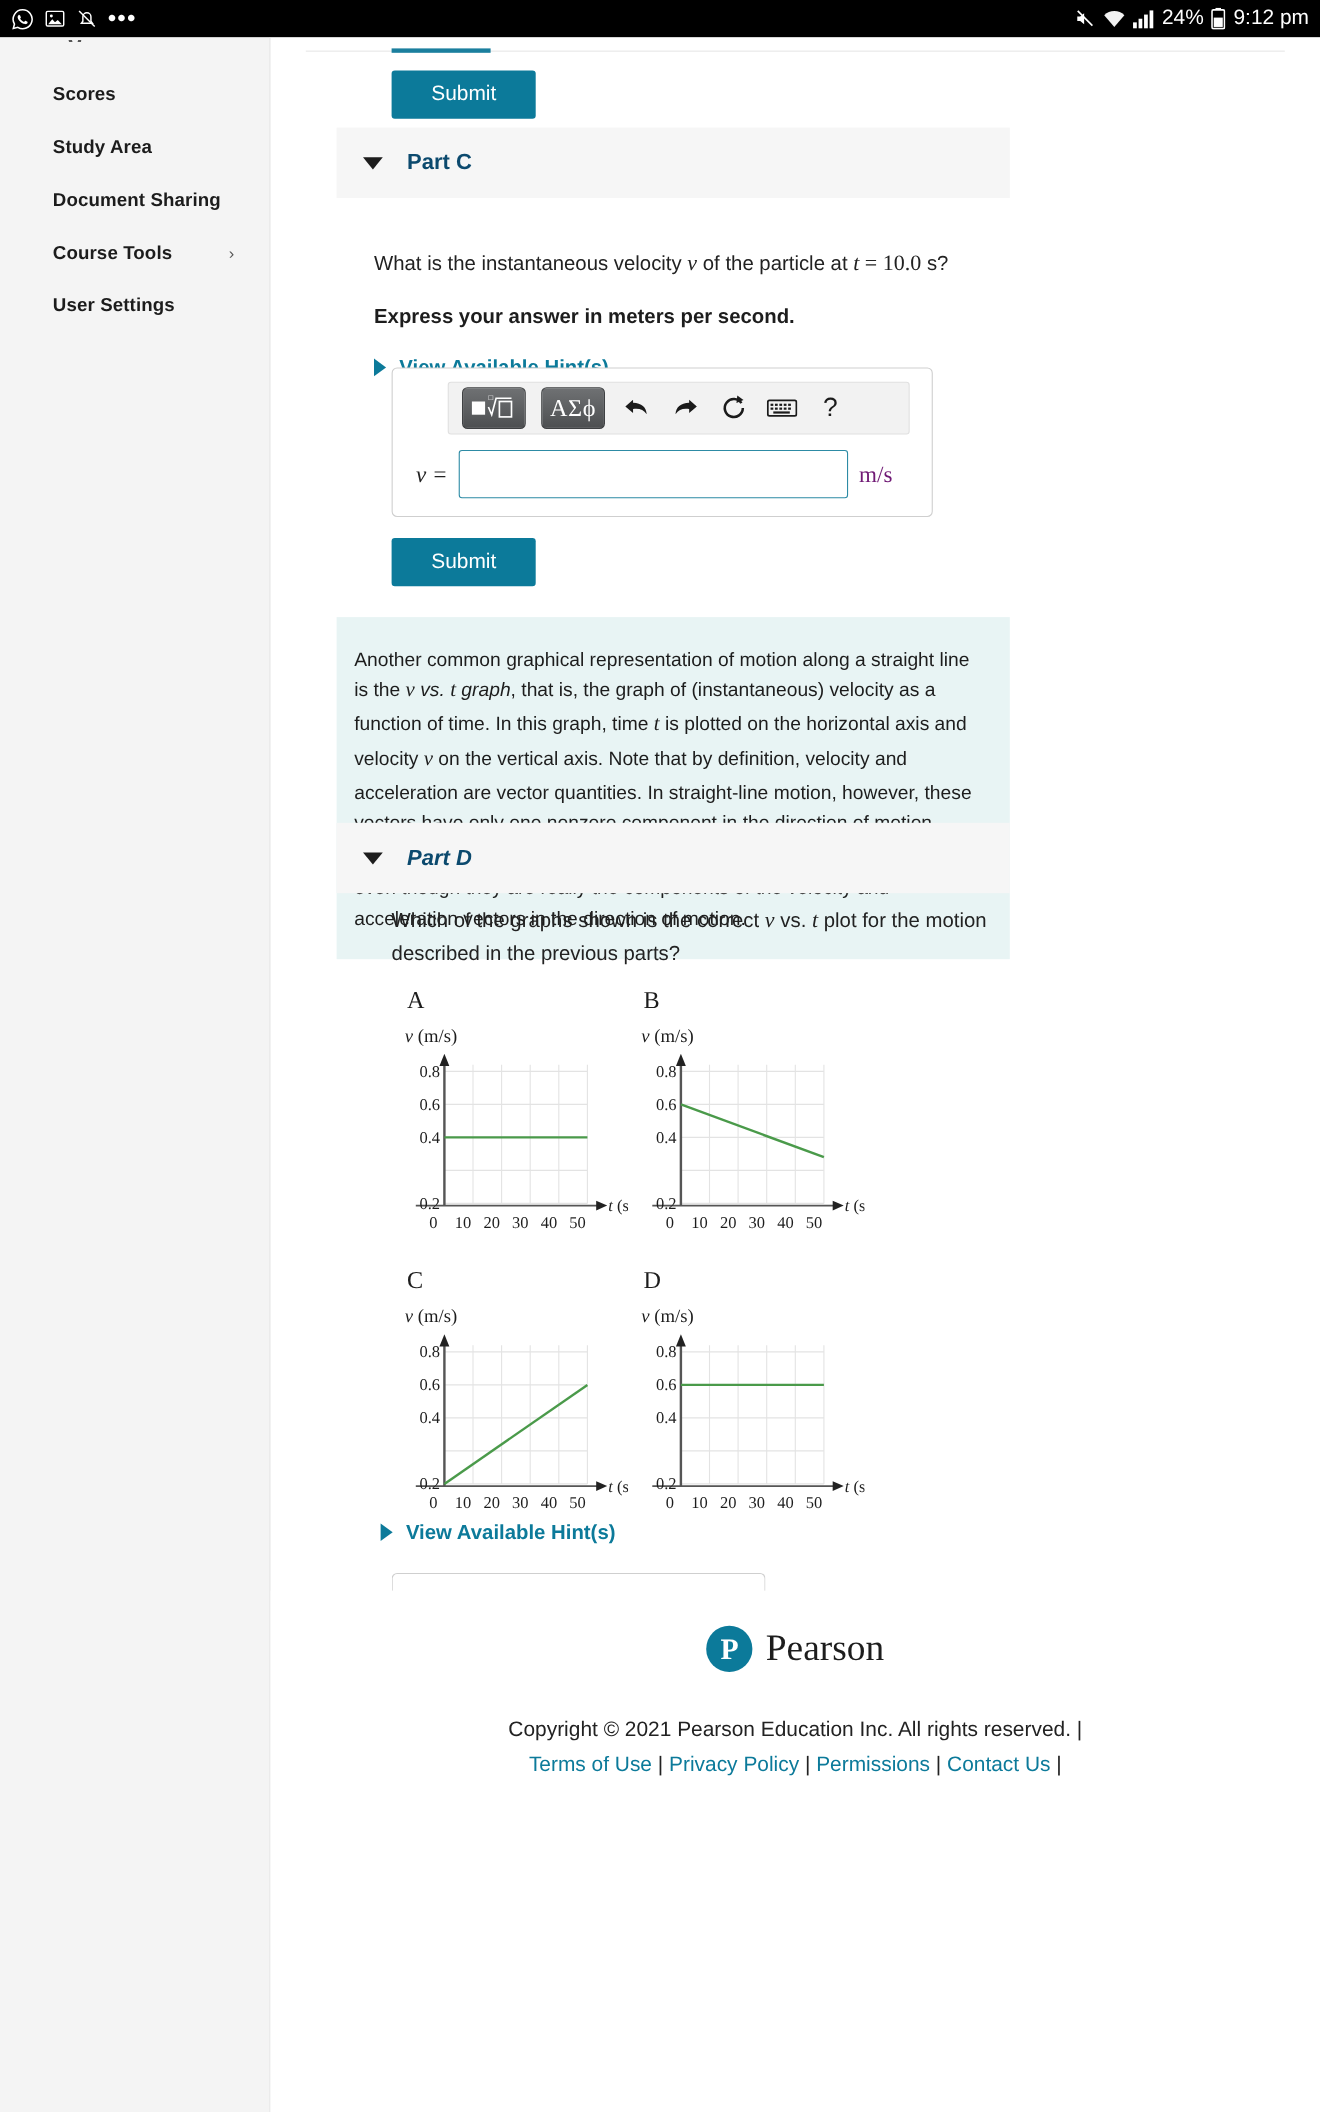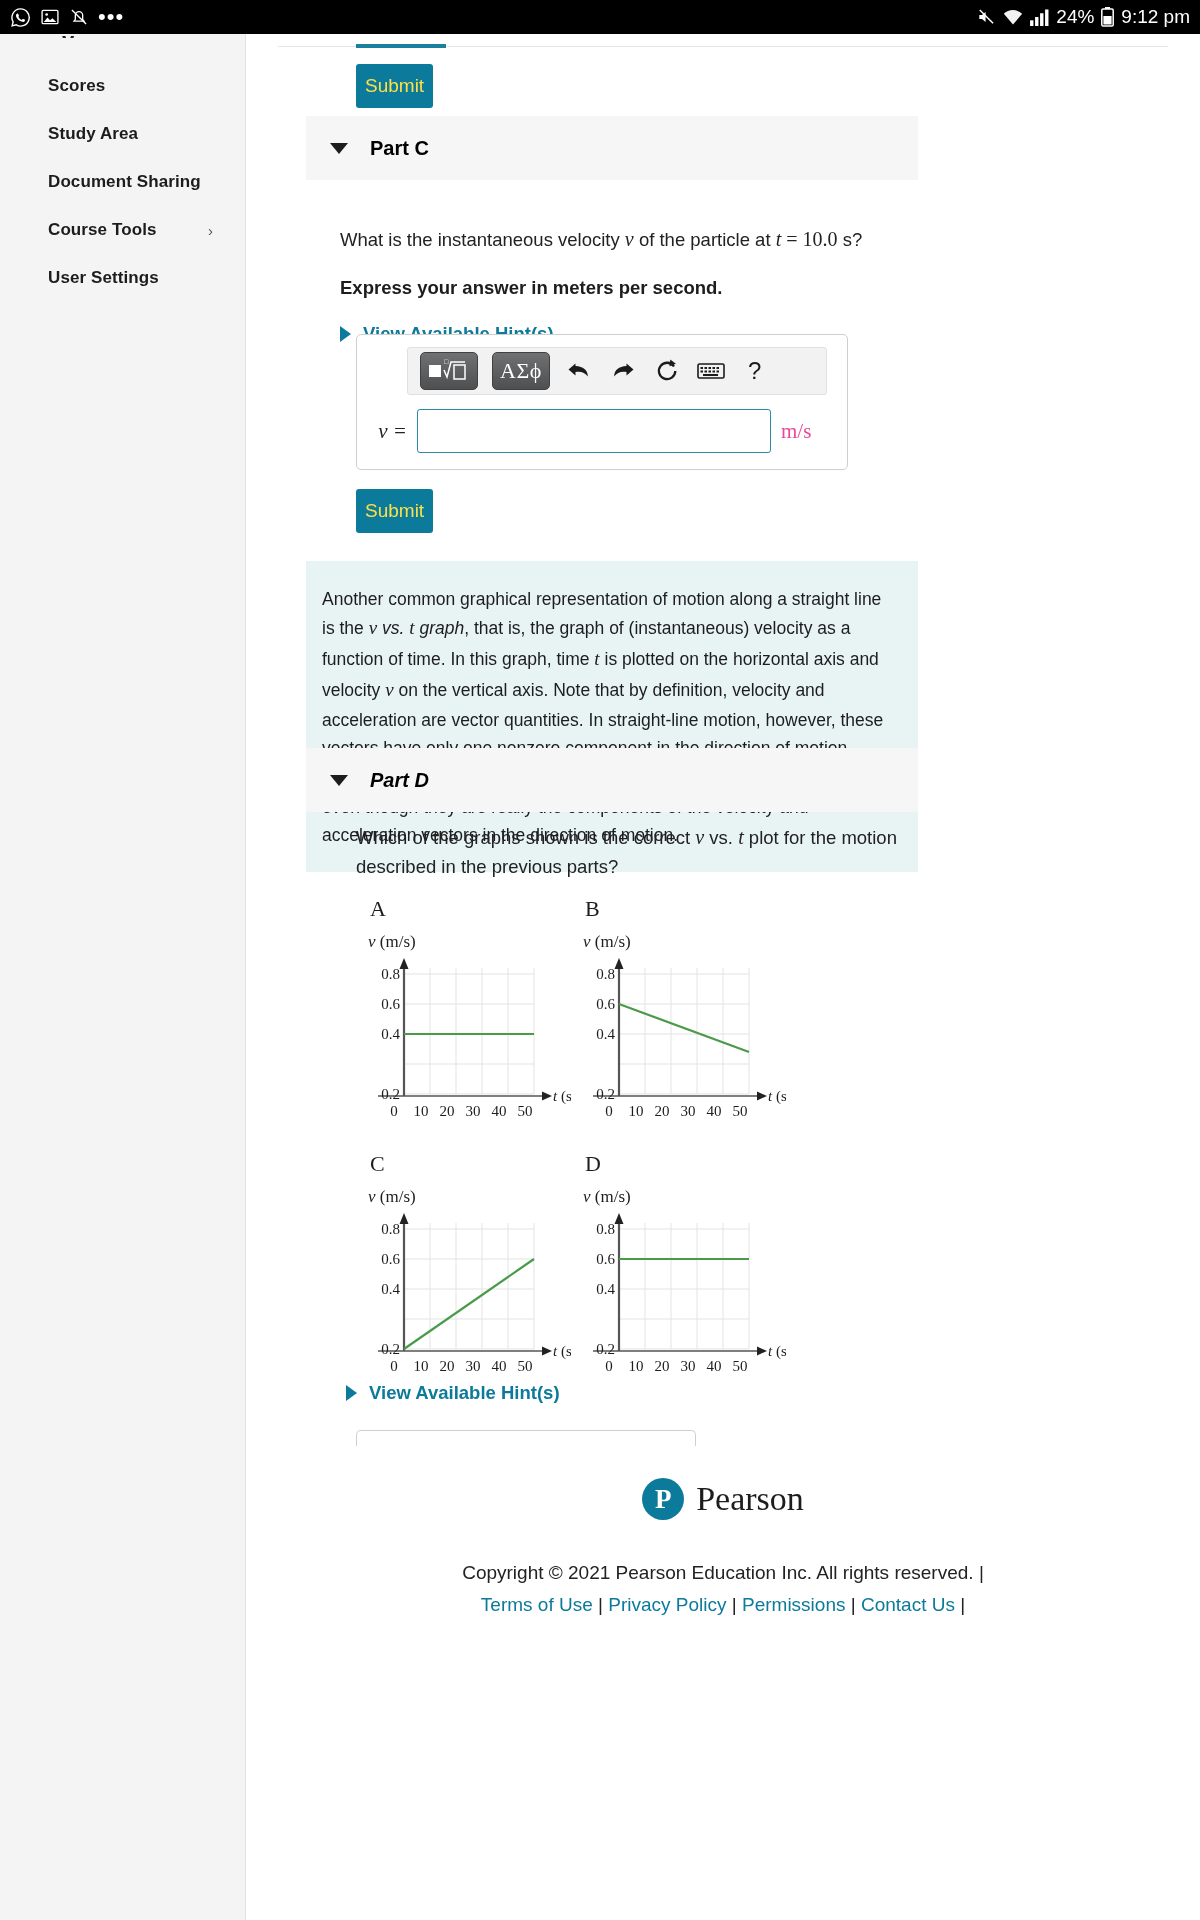--- a/index.html
+++ b/index.html
@@ -55,43 +55,43 @@
     position: absolute; top: 12px; left: 32px; width: 890px; height: 1px; background: #e7e7e7;
   }
   .tab-underline {
     position: absolute; top: 10px; left: 110px; width: 90px; height: 4px; background: #1b7f9e;
   }
 
   
   .submit-btn {
     display: inline-block;
     background: #0c7a9a;
-    color: #fde047;
+    color: #ffffff;
     border: none; border-radius: 3px;
     font-size: 19px; font-family: "Liberation Sans", sans-serif;
-    padding: 11px 9px;
+    padding: 11px 36px;
     cursor: pointer;
   }
 
   
   .part-header {
     background: #f6f6f6;
     width: 612px;
     height: 64px;
     display: flex; align-items: center;
     padding-left: 24px;
     gap: 22px;
   }
   .part-header .caret {
     width: 0; height: 0;
     border-left: 9px solid transparent;
     border-right: 9px solid transparent;
     border-top: 11px solid #1d1d1d;
   }
-  .part-header .label { font-size: 20px; font-weight: 700; color: #000000; }
+  .part-header .label { font-size: 20px; font-weight: 700; color: #0c4a6e; }
 
   
   .qtext { font-size: 18.5px; color: #222; line-height: 1.55; }
   .qtext .mi { font-family: "Liberation Serif", serif; font-style: italic; font-size: 20px; }
   .qtext .mn { font-family: "Liberation Serif", serif; font-size: 20px; }
   .bold-line { font-size: 18.5px; font-weight: 700; color: #1d1d1d; }
 
   .hint-link {
     display: flex; align-items: center; gap: 12px;
     color: #0c7a9a; font-size: 18.5px; font-weight: 700;
@@ -160,21 +160,21 @@
     border: 1px solid #2d8ba5;
     border-radius: 3px;
     background: #ffffff;
     font-size: 18px;
     padding: 0 8px;
     font-family: "Liberation Sans", sans-serif;
     outline: none;
   }
   .units {
     font-family: "Liberation Serif", serif;
-    font-size: 21px; color: #ec4899;
+    font-size: 21px; color: #701a75;
     width: 52px;
   }
 
   
   .infobox {
     width: 612px;
     background: #e8f4f4;
     padding: 24px 22px 22px 16px;
   }
   .infobox p {

